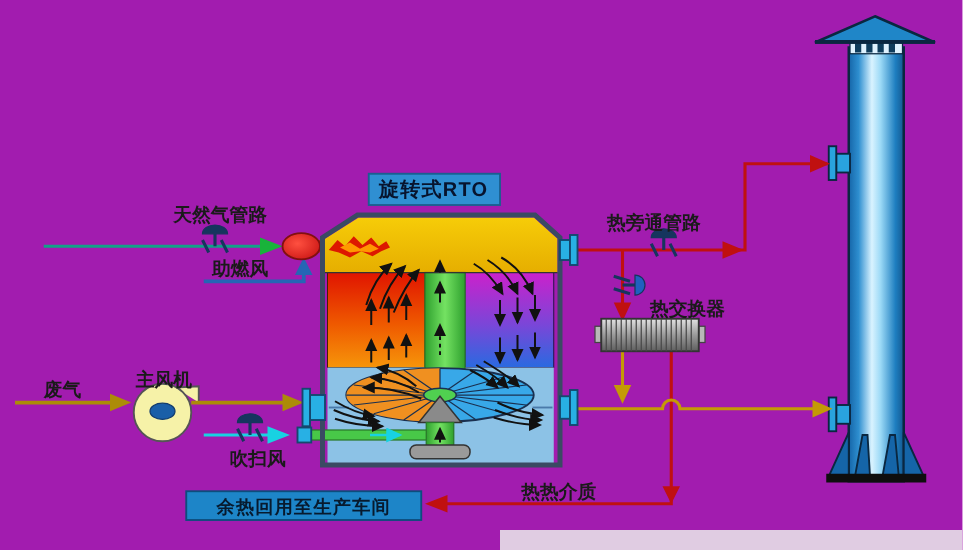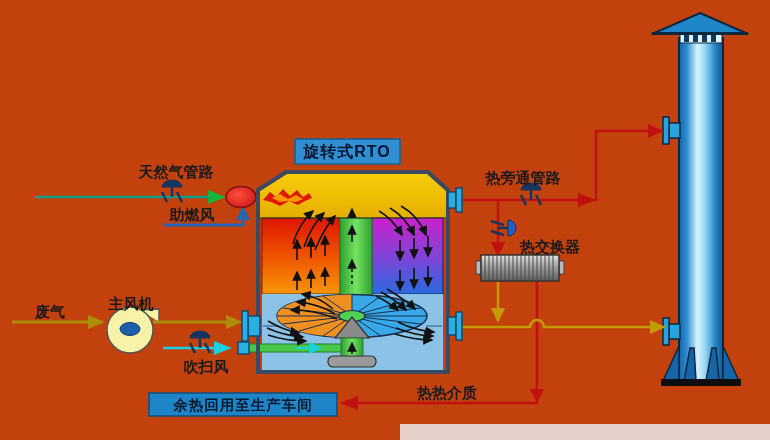--- a/index.html
+++ b/index.html
@@ -1,16 +1,16 @@
 <!DOCTYPE html>
 <html><head>
 <meta charset="utf-8">
 <style>
   html,body{margin:0;padding:0;background:#ffffff;}
-  .canvas{position:relative;width:770px;height:440px;background:#c2410c;overflow:hidden;
+  .canvas{position:relative;width:770px;height:440px;background:#a21caf;overflow:hidden;
           font-family:"Liberation Sans","DejaVu Sans",sans-serif;}
   svg{display:block;}
   text{font-family:"Liberation Sans","DejaVu Sans",sans-serif;font-weight:700;fill:#1a1a1a;}
   .lbl{font-size:15px;}
   .title-txt{font-size:16px;fill:#07142e;letter-spacing:1px;}
   .box-txt{font-size:14.5px;fill:#071a2e;letter-spacing:1px;}
 </style>
 </head>
 <body>
 

